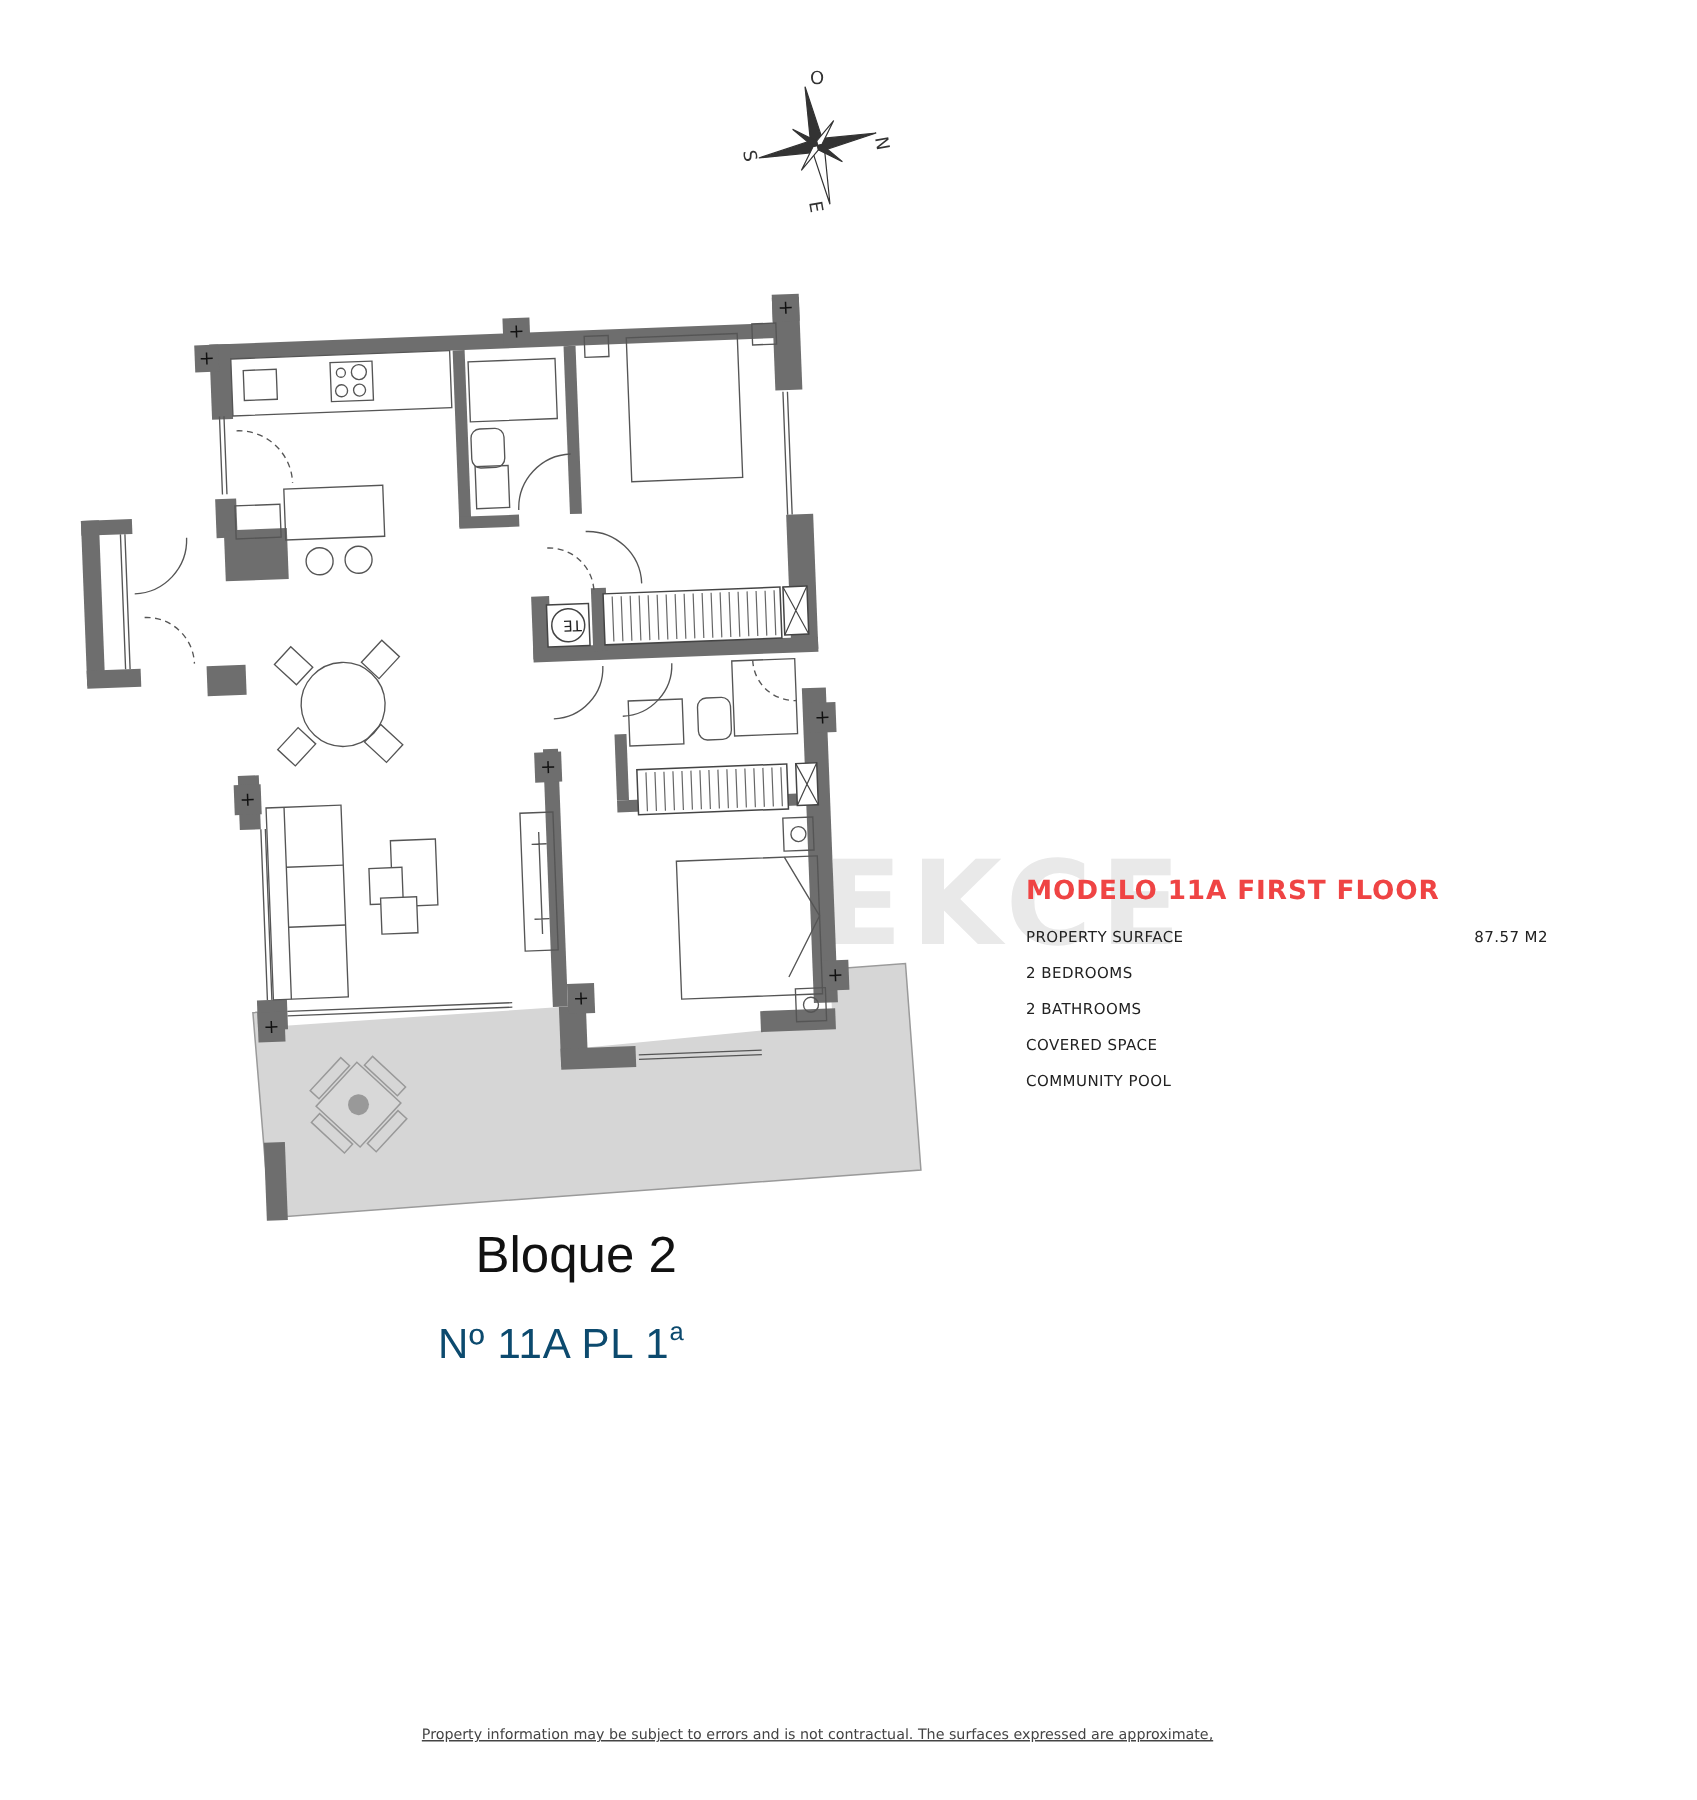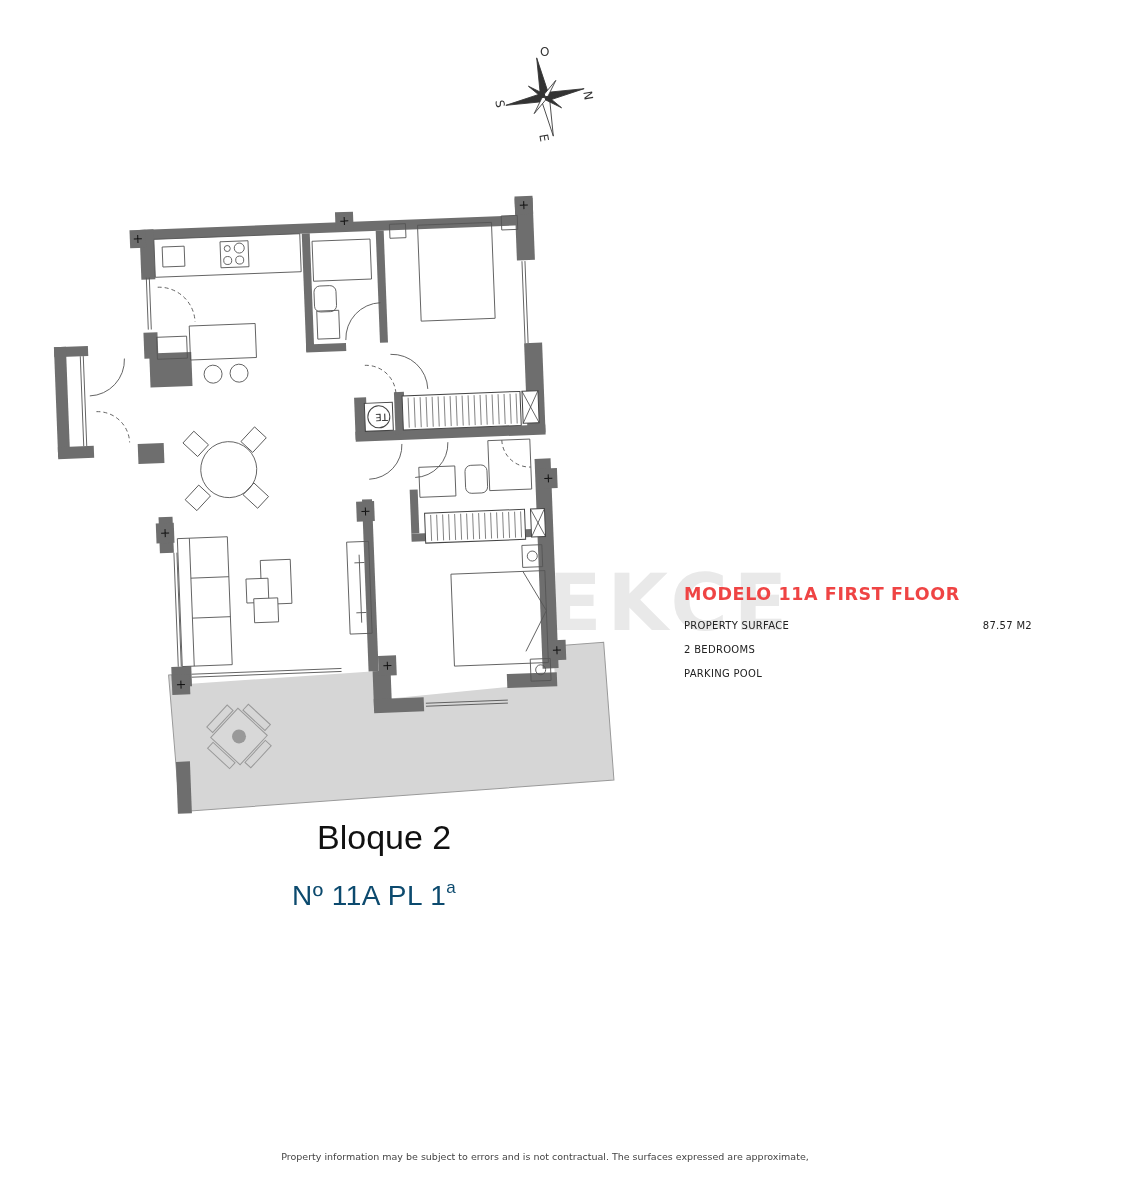--- a/index.html
+++ b/index.html
@@ -9,21 +9,21 @@
   .watermark { position: absolute; left: 405px; top: 558px; font-family: "DejaVu Sans", sans-serif; font-weight: bold; font-size: 78px; letter-spacing: 6px; color: #e9e9e9; pointer-events: none; display: flex; align-items: center; gap: 18px; }
   .wm-box { width: 66px; height: 72px; border: 6px solid #ececec; box-sizing: border-box; position: relative; }
   .wm-box::after { content: ""; position: absolute; left: 12px; right: 12px; top: 10px; bottom: 0; border: 5px solid #ececec; border-bottom: none; }
   .specs { position: absolute; left: 684px; top: 584px; width: 350px; font-family: "DejaVu Sans", sans-serif; }
   .specs h1 { margin: 0 0 10px 0; font-size: 17.5px; font-weight: bold; letter-spacing: 0.6px; color: #ef4444; }
   .spec-row { display: flex; justify-content: space-between; font-size: 10px; letter-spacing: 0.3px; color: #222; height: 24px; line-height: 24px; }
   .spec-val { text-align: left; padding-right: 2px; }
   .block-title { position: absolute; left: 317px; top: 818px; font-size: 34px; color: #111; font-family: "Liberation Sans", sans-serif; }
   .unit-title { position: absolute; left: 292px; top: 880px; font-size: 28px; color: #0c4a6e; font-family: "Liberation Sans", sans-serif; letter-spacing: 0.5px; }
   .unit-title sup { font-size: 17px; vertical-align: top; position: relative; top: -2px; }
-  .disclaimer { position: absolute; left: 200px; top: 1150px; width: 690px; text-align: center; font-size: 9.5px; line-height: 13px; color: #444; font-family: "DejaVu Sans", sans-serif; }
+  .disclaimer { position: absolute; left: 200px; top: 1150px; width: 690px; text-align: center; font-size: 9.5px; line-height: 13px; color: #444; font-family: "DejaVu Sans", sans-serif; text-decoration: underline; }
 </style>
 </head>
 <body>
 
 <div class="compass">
   <svg width="115" height="105" viewBox="0 0 115 105">
     <g transform="translate(57,55) rotate(-12)" stroke="#333" stroke-width="0.8">
       <polygon points="0,-40 4,-4 0,0 -4,-4" fill="#333"></polygon>
       <polygon points="0,40 4,4 0,0 -4,4" fill="#fff"></polygon>
       <polygon points="40,0 4,4 0,0 4,-4" fill="#333"></polygon>
@@ -226,21 +226,29 @@
   <h1>MODELO 11A FIRST FLOOR</h1>
   <div class="spec-row">
     <span>PROPERTY SURFACE</span>
     <span class="spec-val">87.57 M2</span>
   </div>
   <div class="spec-row">
     <span>2 BEDROOMS</span>
     <span class="spec-val"></span>
   </div>
   <div class="spec-row">
-    <span>PARKING POOL</span>
+    <span>2 BATHROOMS</span>
+    <span class="spec-val"></span>
+  </div>
+  <div class="spec-row">
+    <span>COVERED SPACE</span>
+    <span class="spec-val"></span>
+  </div>
+  <div class="spec-row">
+    <span>COMMUNITY POOL</span>
     <span class="spec-val"></span>
   </div>
 </div>
 
 <div class="block-title">Bloque 2</div>
 <div class="unit-title"><span>Nº 11A PL 1</span><sup>a</sup></div>
 
 <div class="disclaimer">
   <div>Property information may be subject to errors and is not contractual. The surfaces expressed are approximate,</div>
 </div>

